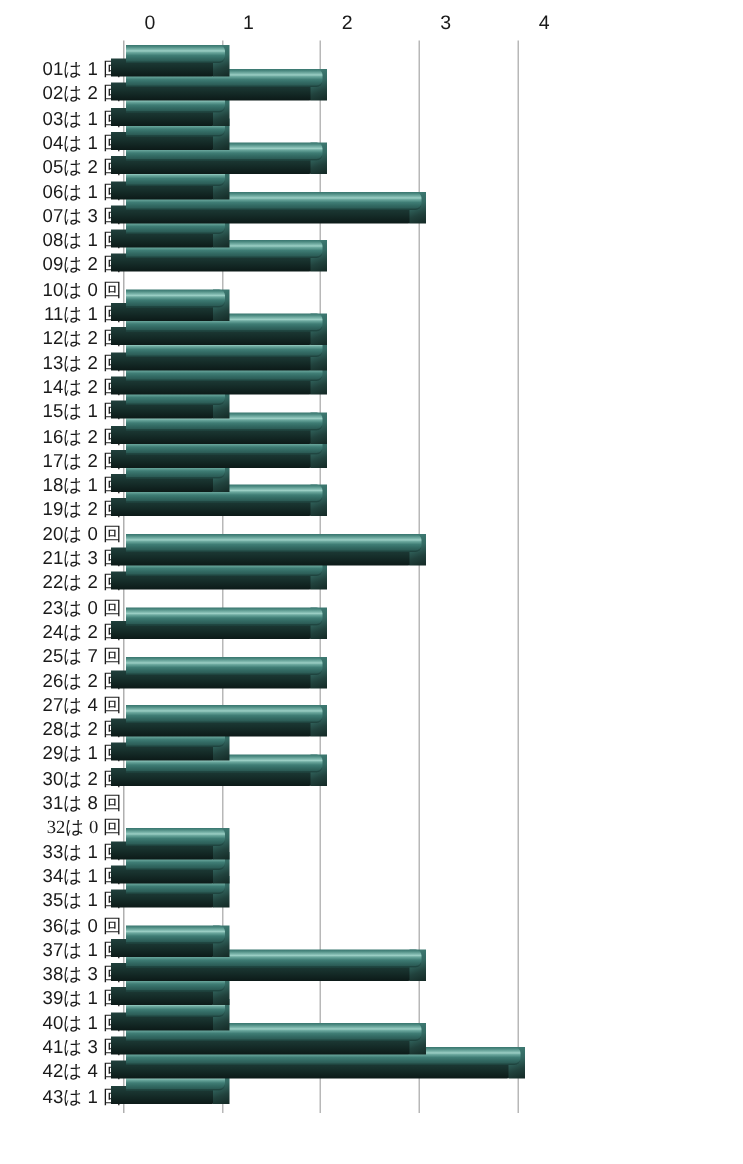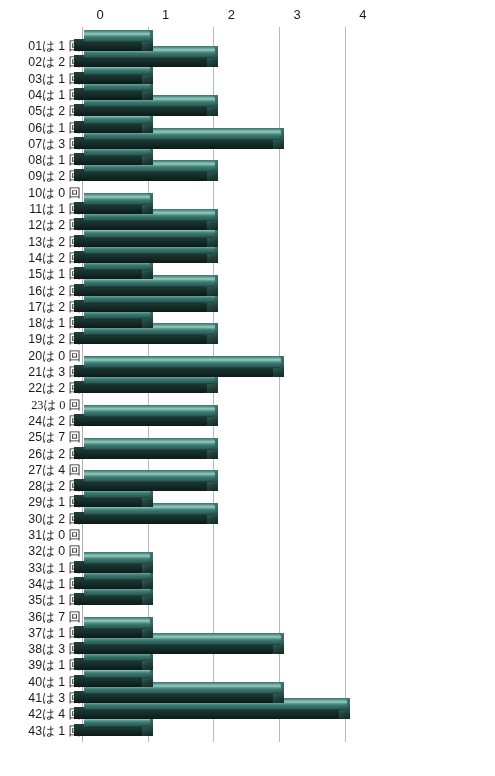--- a/index.html
+++ b/index.html
@@ -123,34 +123,34 @@
       <div class="cat-label" style="top: 235.6px;">13は 2 回</div>
       <div class="cat-label" style="top: 251.9px;">14は 2 回</div>
       <div class="cat-label" style="top: 268.2px;">15は 1 回</div>
       <div class="cat-label" style="top: 284.5px;">16は 2 回</div>
       <div class="cat-label" style="top: 300.8px;">17は 2 回</div>
       <div class="cat-label" style="top: 317.1px;">18は 1 回</div>
       <div class="cat-label" style="top: 333.4px;">19は 2 回</div>
       <div class="cat-label" style="top: 350px;">20は 0 回</div>
       <div class="cat-label" style="top: 366px;">21は 3 回</div>
       <div class="cat-label" style="top: 382.3px;">22は 2 回</div>
-      <div class="cat-label" style="top: 398.6px; font-family: Liberation Serif, serif;">23は 0 回</div>
+      <div class="cat-label" style="top: 398.6px;">23は 0 回</div>
       <div class="cat-label" style="top: 414.9px;">24は 2 回</div>
       <div class="cat-label" style="top: 431.2px;">25は 7 回</div>
       <div class="cat-label" style="top: 447.5px;">26は 2 回</div>
       <div class="cat-label" style="top: 463.8px;">27は 4 回</div>
       <div class="cat-label" style="top: 480.1px;">28は 2 回</div>
       <div class="cat-label" style="top: 496.4px;">29は 1 回</div>
       <div class="cat-label" style="top: 512.7px;">30は 2 回</div>
-      <div class="cat-label" style="top: 529px;">31は 0 回</div>
-      <div class="cat-label" style="top: 545.3px;">32は 0 回</div>
+      <div class="cat-label" style="top: 529px;">31は 8 回</div>
+      <div class="cat-label" style="top: 545.3px; font-family: Liberation Serif, serif;">32は 0 回</div>
       <div class="cat-label" style="top: 561.6px;">33は 1 回</div>
       <div class="cat-label" style="top: 577.9px;">34は 1 回</div>
       <div class="cat-label" style="top: 594.2px;">35は 1 回</div>
-      <div class="cat-label" style="top: 610.5px;">36は 7 回</div>
+      <div class="cat-label" style="top: 610.5px;">36は 0 回</div>
       <div class="cat-label" style="top: 626.8px;">37は 1 回</div>
       <div class="cat-label" style="top: 643.1px;">38は 3 回</div>
       <div class="cat-label" style="top: 659.4px;">39は 1 回</div>
       <div class="cat-label" style="top: 675.7px;">40は 1 回</div>
       <div class="cat-label" style="top: 692px;">41は 3 回</div>
       <div class="cat-label" style="top: 708.3px;">42は 4 回</div>
       <div class="cat-label" style="top: 724.6px;">43は 1 回</div>
     </div>
   <div class="bar-wrap" id="bars">
       <div class="bar" style="top: 714.6px; left: 74px; z-index: 1;">

